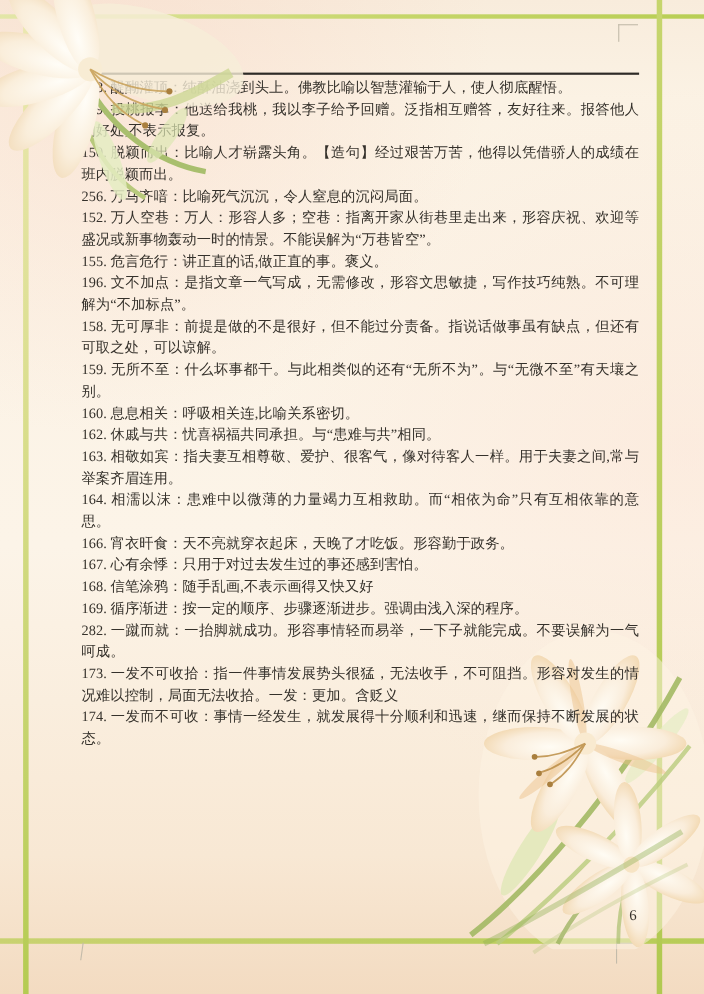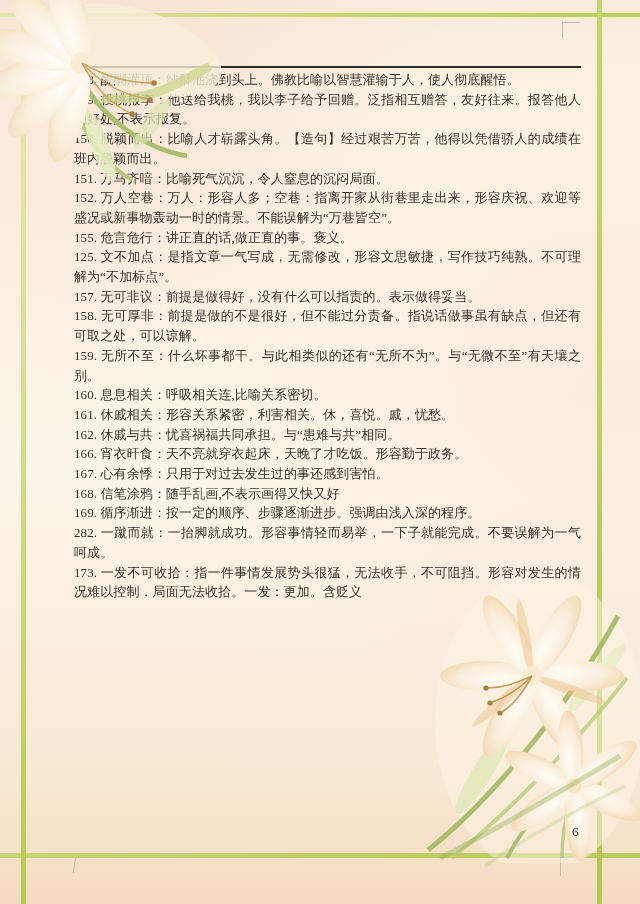--- a/index.html
+++ b/index.html
@@ -108,36 +108,37 @@
   <div class="mark mark-tr"></div>
   <div class="mark mark-br"></div>
   <div class="mark mark-bl"></div>
 
   <div class="top-rule"></div>
 
   <div class="content">
       <p>148. 醍醐灌顶：纯酥油浇到头上。佛教比喻以智慧灌输于人，使人彻底醒悟。</p>
       <p>149. 投桃报李：他送给我桃，我以李子给予回赠。泛指相互赠答，友好往来。报答他人的好处,不表示报复。</p>
       <p>150. 脱颖而出：比喻人才崭露头角。【造句】经过艰苦万苦，他得以凭借骄人的成绩在班内脱颖而出。</p>
-      <p>151. 万马齐喑：比喻死气沉沉，令人窒息的沉闷局面。</p>
+      <p>256. 万马齐喑：比喻死气沉沉，令人窒息的沉闷局面。</p>
       <p>152. 万人空巷：万人：形容人多；空巷：指离开家从街巷里走出来，形容庆祝、欢迎等盛况或新事物轰动一时的情景。不能误解为“万巷皆空”。</p>
       <p>155. 危言危行：讲正直的话,做正直的事。褒义。</p>
-      <p>125. 文不加点：是指文章一气写成，无需修改，形容文思敏捷，写作技巧纯熟。不可理解为“不加标点”。</p>
-      <p>157. 无可非议：前提是做得好，没有什么可以指责的。表示做得妥当。</p>
+      <p>196. 文不加点：是指文章一气写成，无需修改，形容文思敏捷，写作技巧纯熟。不可理解为“不加标点”。</p>
       <p>158. 无可厚非：前提是做的不是很好，但不能过分责备。指说话做事虽有缺点，但还有可取之处，可以谅解。</p>
       <p>159. 无所不至：什么坏事都干。与此相类似的还有“无所不为”。与“无微不至”有天壤之别。</p>
       <p>160. 息息相关：呼吸相关连,比喻关系密切。</p>
-      <p>161. 休戚相关：形容关系紧密，利害相关。休，喜悦。戚，忧愁。</p>
       <p>162. 休戚与共：忧喜祸福共同承担。与“患难与共”相同。</p>
+      <p>163. 相敬如宾：指夫妻互相尊敬、爱护、很客气，像对待客人一样。用于夫妻之间,常与举案齐眉连用。</p>
+      <p>164. 相濡以沫：患难中以微薄的力量竭力互相救助。而“相依为命”只有互相依靠的意思。</p>
       <p>166. 宵衣旰食：天不亮就穿衣起床，天晚了才吃饭。形容勤于政务。</p>
       <p>167. 心有余悸：只用于对过去发生过的事还感到害怕。</p>
       <p>168. 信笔涂鸦：随手乱画,不表示画得又快又好</p>
       <p>169. 循序渐进：按一定的顺序、步骤逐渐进步。强调由浅入深的程序。</p>
       <p>282. 一蹴而就：一抬脚就成功。形容事情轻而易举，一下子就能完成。不要误解为一气呵成。</p>
       <p>173. 一发不可收拾：指一件事情发展势头很猛，无法收手，不可阻挡。形容对发生的情况难以控制，局面无法收拾。一发：更加。含贬义</p>
+      <p>174. 一发而不可收：事情一经发生，就发展得十分顺利和迅速，继而保持不断发展的状态。</p>
     </div>
 
   <div class="pagenum">6</div>
 
   <svg class="flower flower-tl" width="280" height="230" viewBox="0 0 280 230">
     <defs>
       <radialGradient id="gPetA" cx="30%" cy="40%" r="85%">
         <stop offset="0" stop-color="#fffdf7"></stop>
         <stop offset="0.6" stop-color="#faeedb"></stop>
         <stop offset="1" stop-color="#f0d6b0"></stop>

